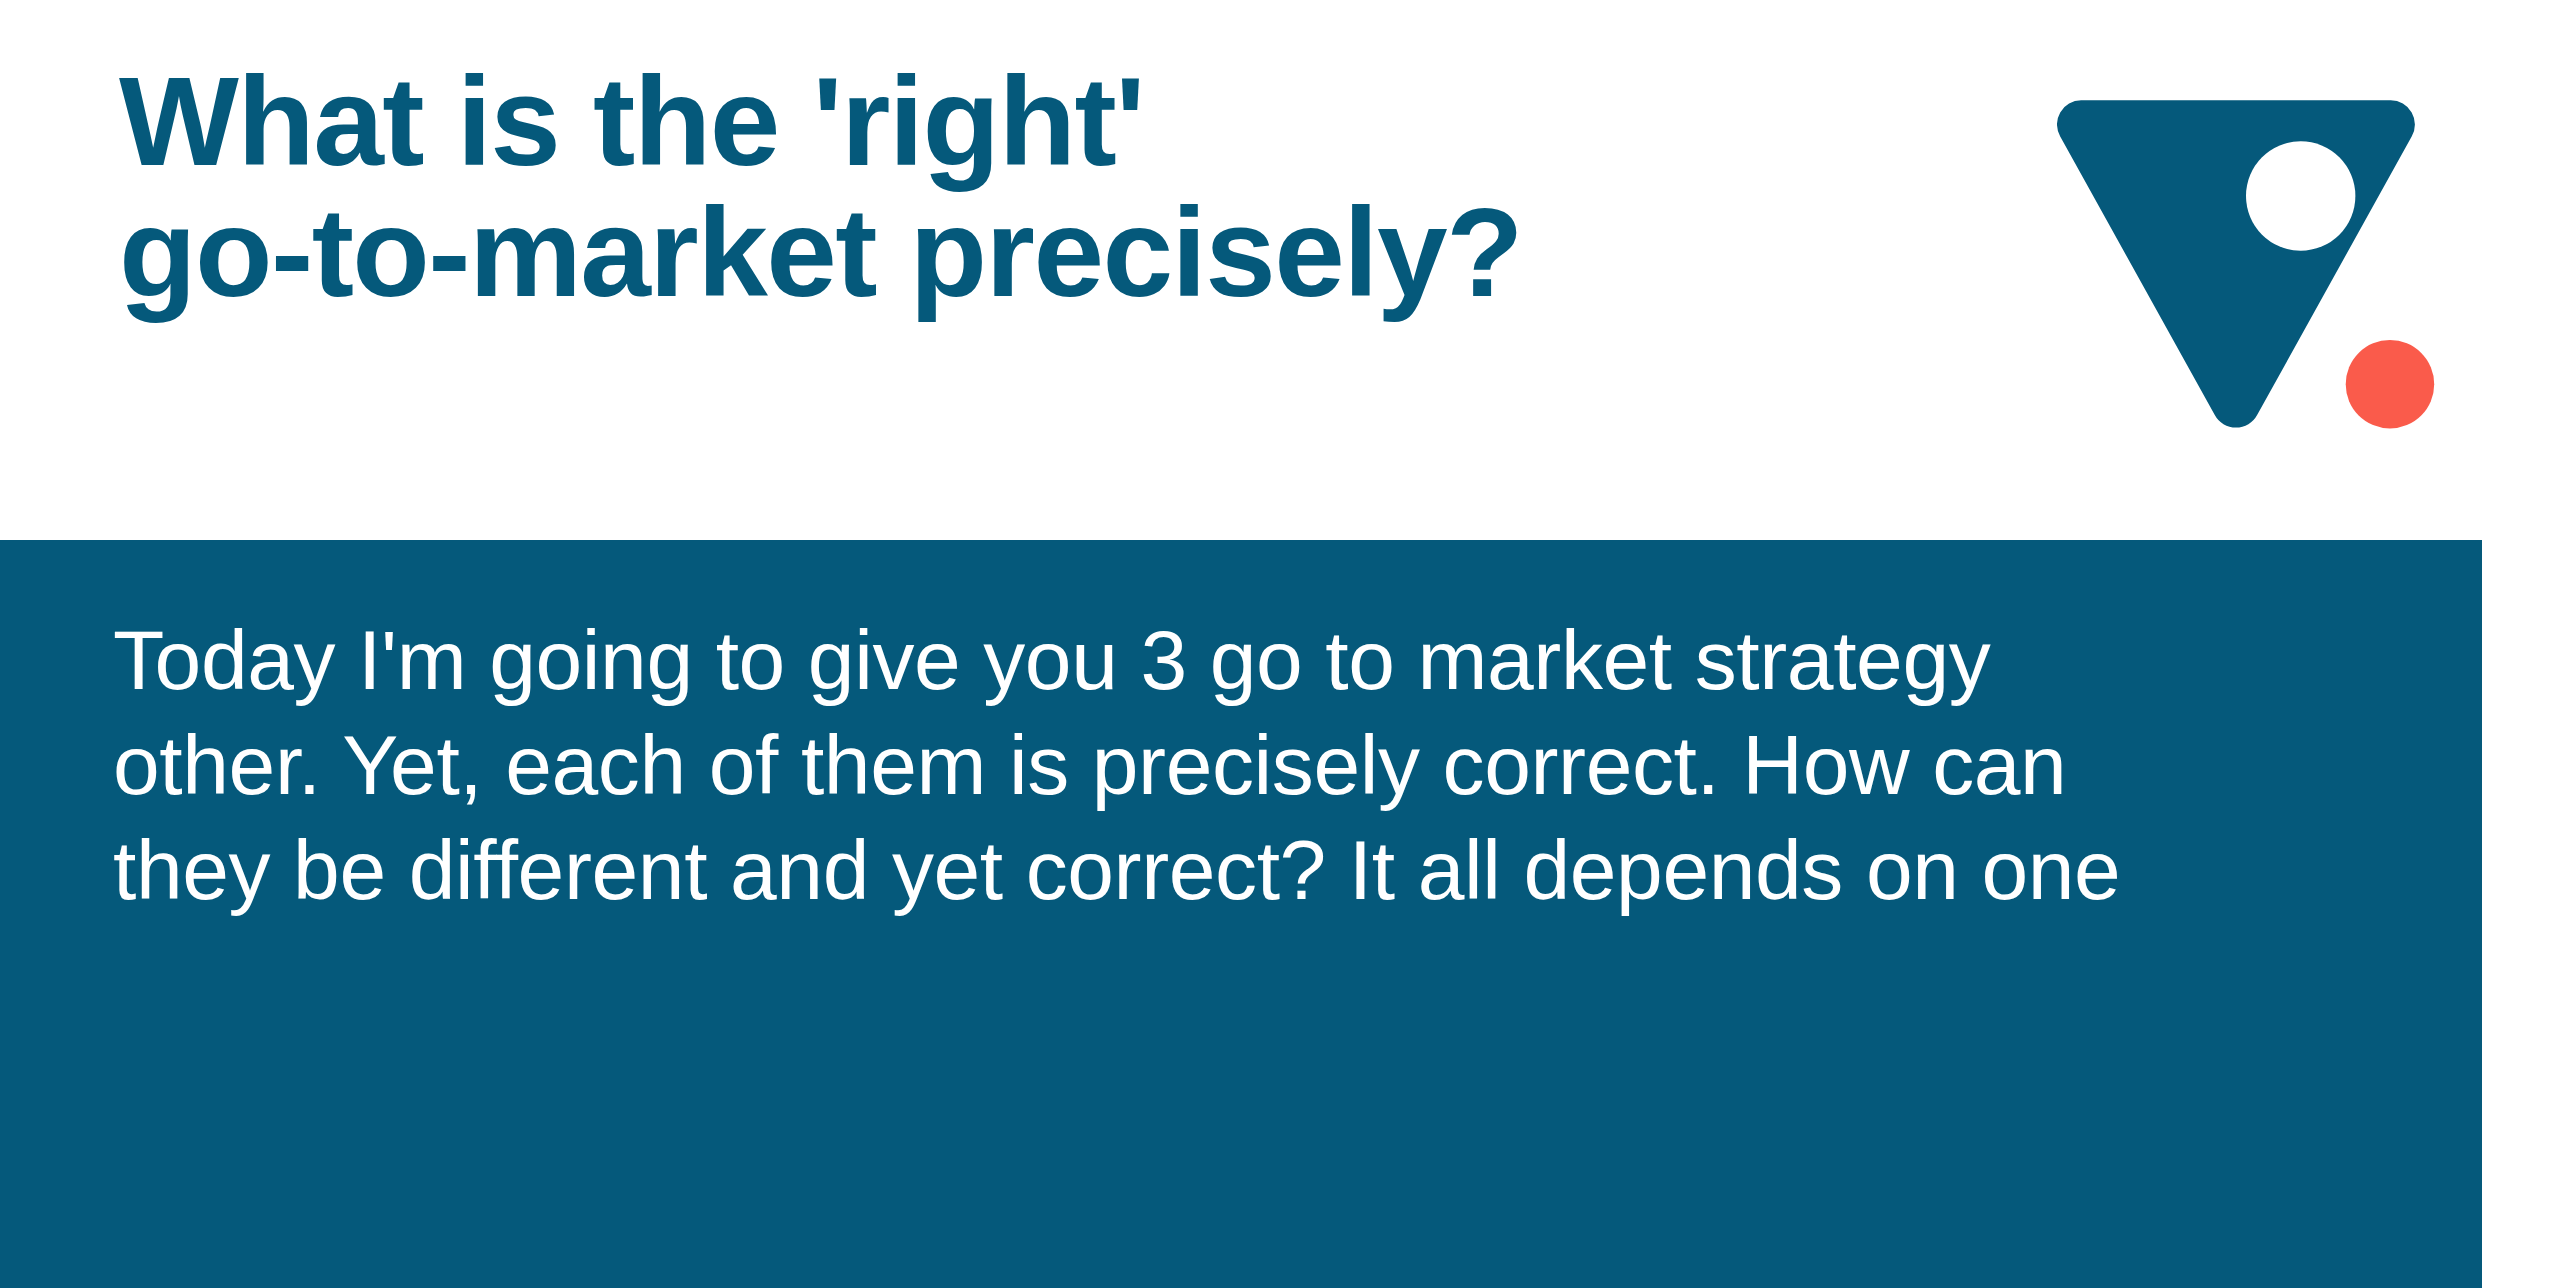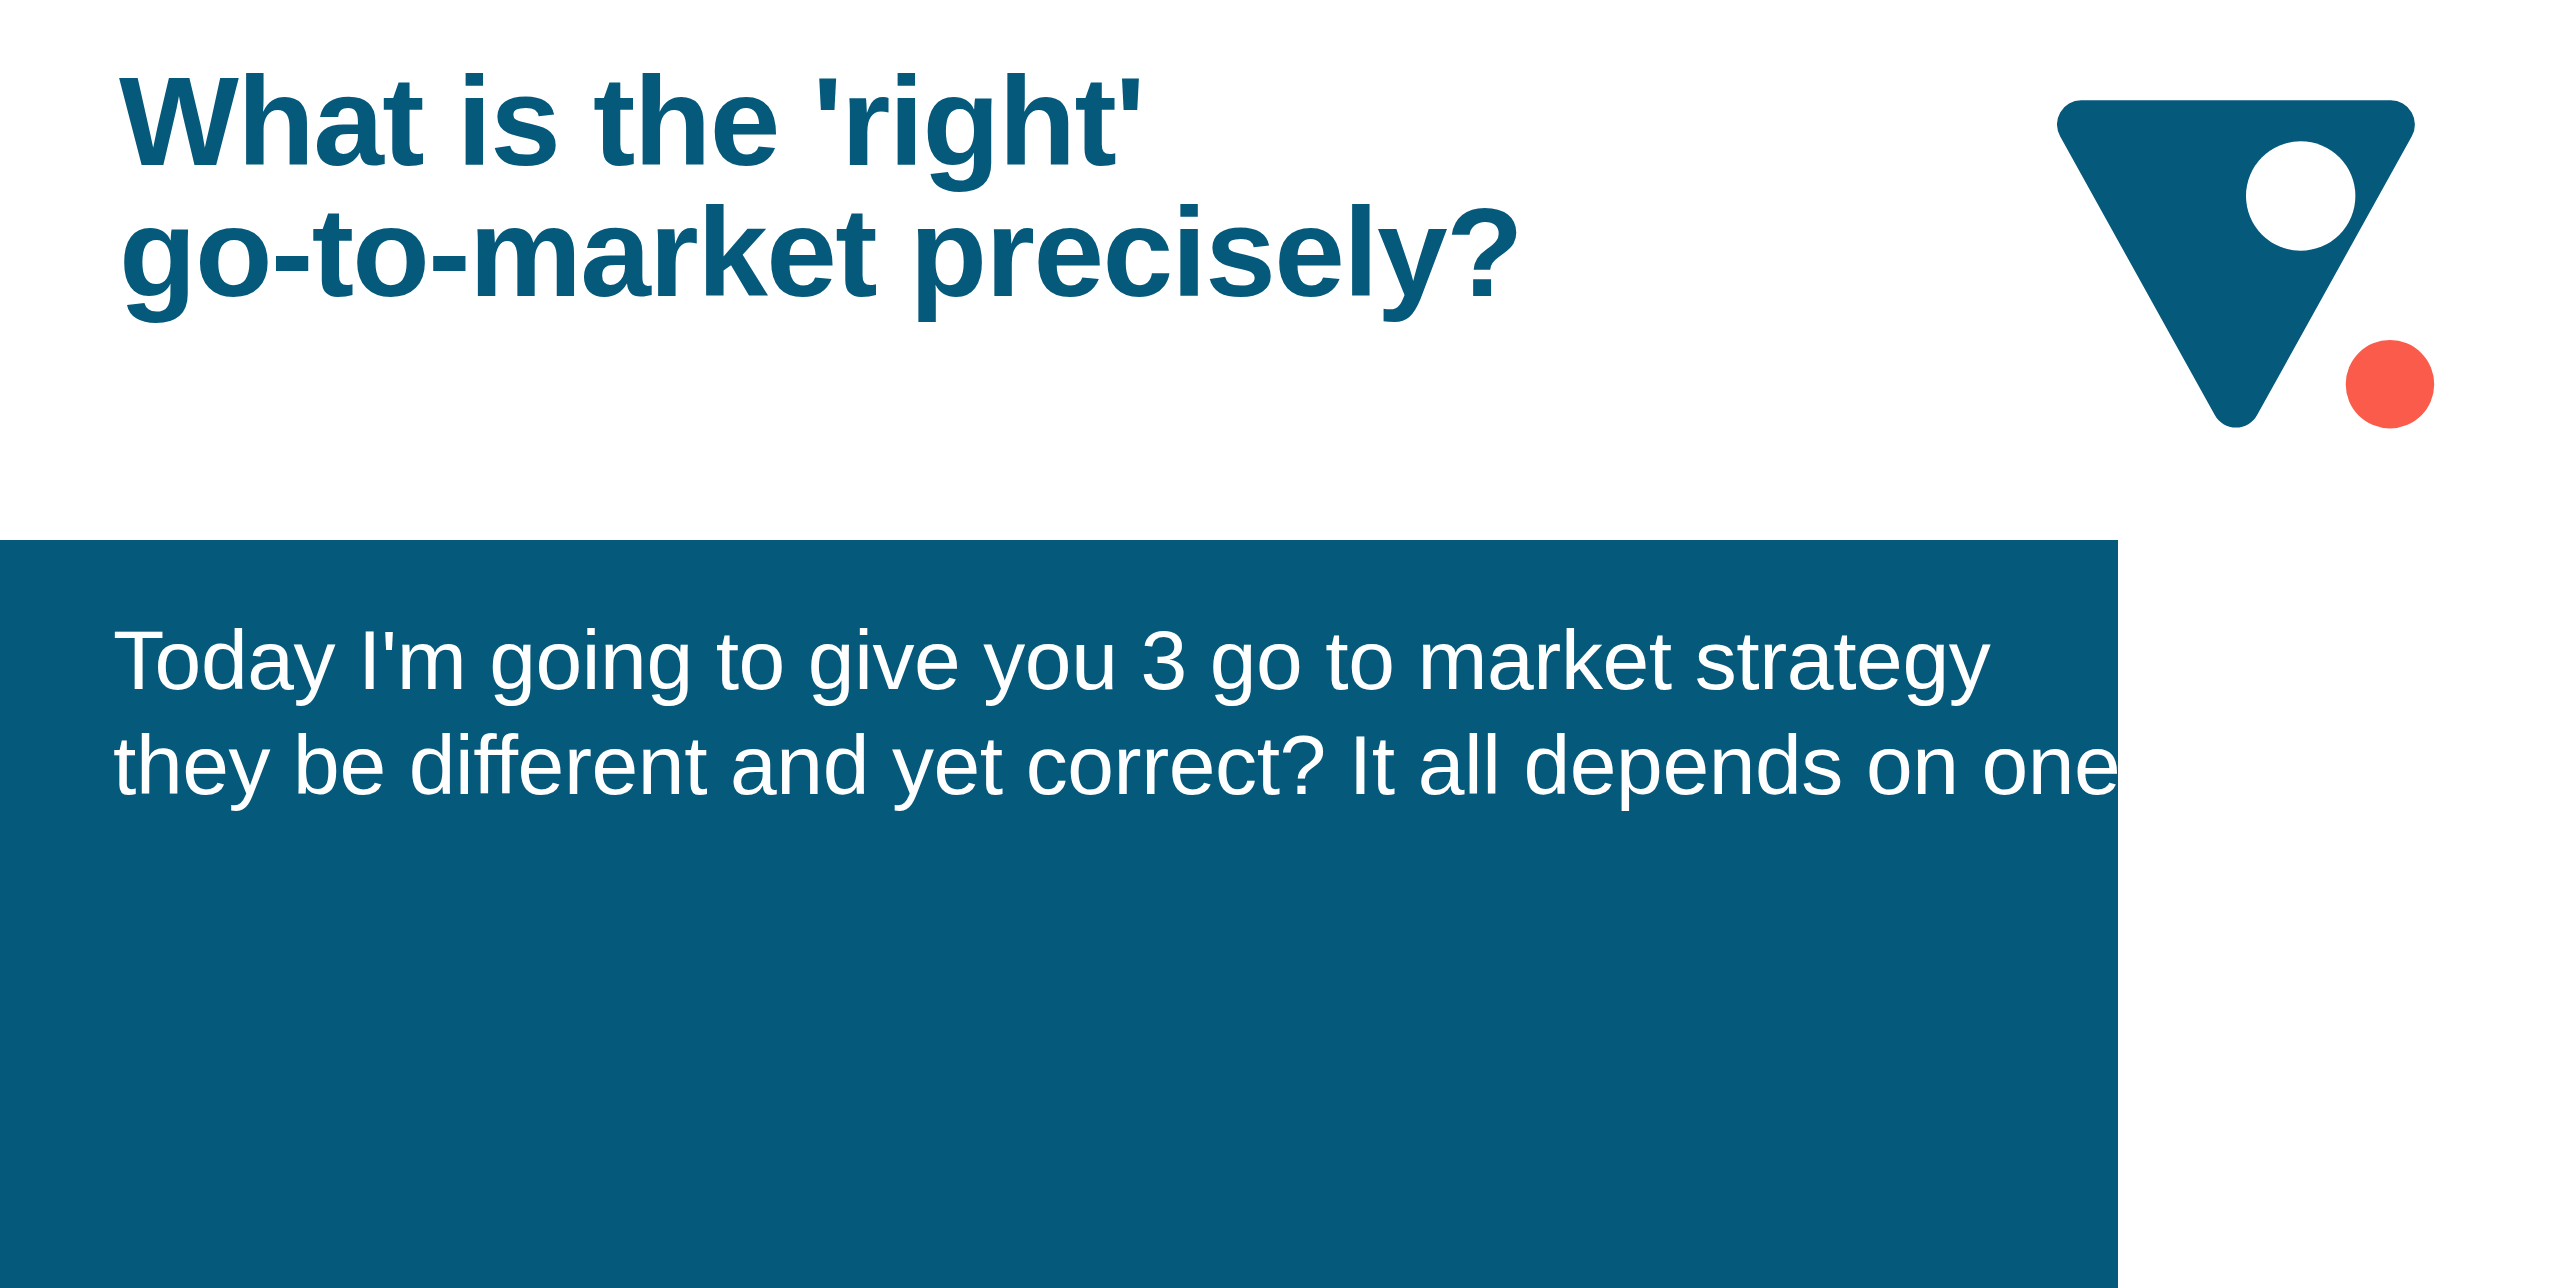--- a/index.html
+++ b/index.html
@@ -61,21 +61,21 @@
     display: block;
     width: 378px;
     height: 354px;
   }
 
   
   .body-band {
     position: absolute;
     left: 0;
     top: 540px;
-    width: 2118px;
+    width: 2482px;
     height: 748px;
     background: #05597b;
     overflow: hidden;
   }
 
   .body-block {
     position: absolute;
     left: 113px;
     top: 68px;
     width: 2382px;
@@ -119,18 +119,19 @@
 
         <circle cx="414" cy="367" r="55" fill="#fa5b4b"></circle>
       </svg>
     </div>
 
   </div>
 
   <div class="body-band">
     <div class="body-block">
       <div class="body-line">Today I'm going to give you 3 go to market strategy</div>
+      <div class="body-line">other. Yet, each of them is precisely correct. How can</div>
       <div class="body-line">they be different and yet correct? It all depends on one</div>
     </div>
   </div>
 
 </div>
 
 
 </body></html>

